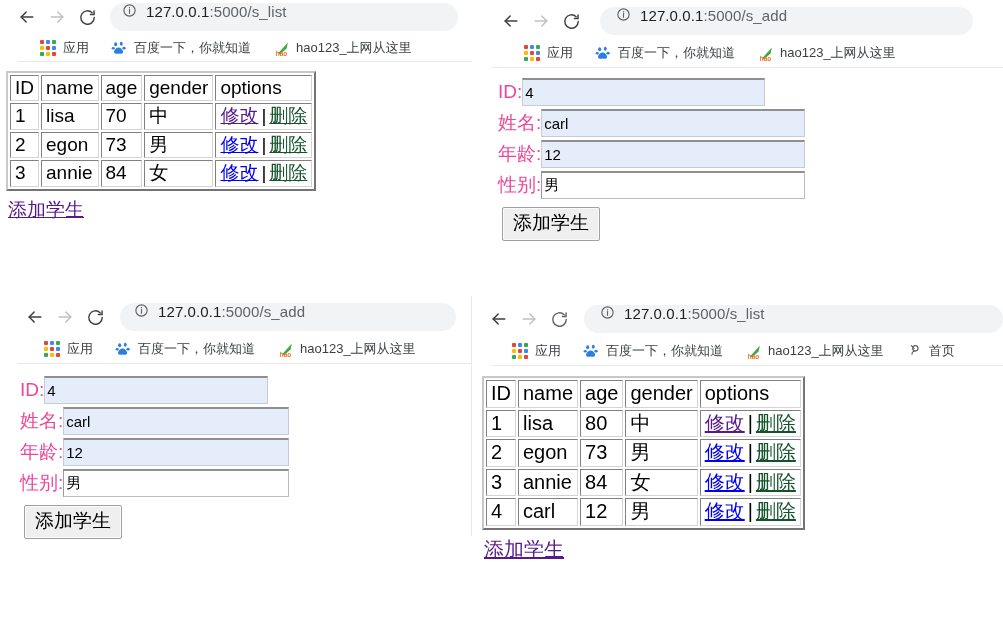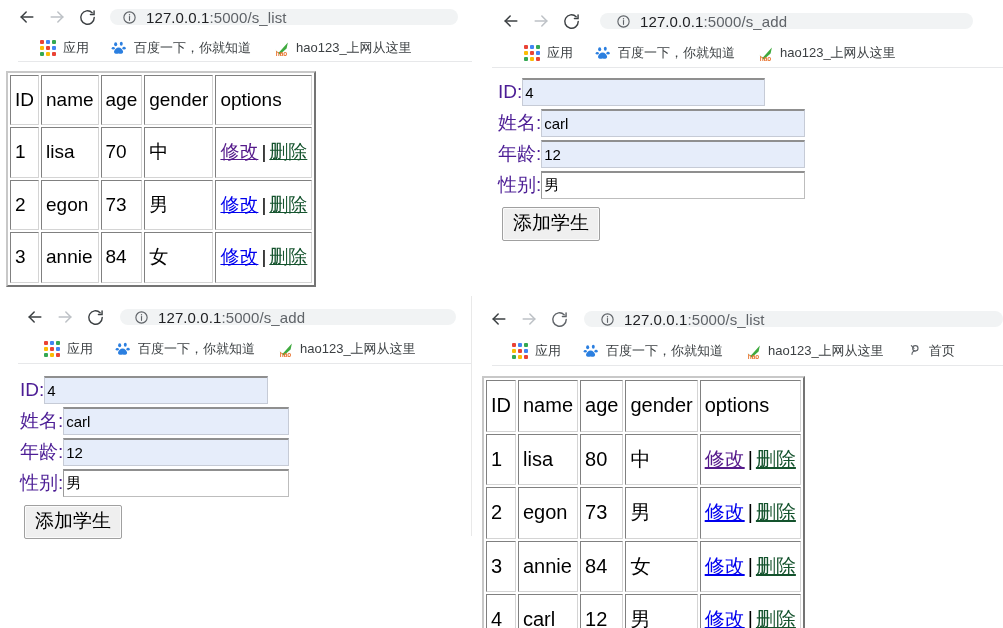--- a/index.html
+++ b/index.html
@@ -19,23 +19,23 @@
 
   .nav-row { display:flex; align-items:center; height:34px; padding-left:12px; }
   .nav-btn {
     width:30px; height:30px; display:flex; align-items:center; justify-content:center;
     color:#5f6368; flex:0 0 auto;
   }
   .nav-btn svg { display:block; }
   .nav-btn.disabled { color:#bdc1c6; }
 
   .omnibox {
-    flex:1 1 auto; height:16px; margin-left:8px; margin-right:14px;
+    flex:1 1 auto; height:28px; margin-left:8px; margin-right:14px;
     background:#f1f3f4; border-radius:14px;
-    display:flex; align-items:center; padding:0 12px;
+    display:flex; align-items:flex-start; padding:0 12px;
     min-width:0;
   }
   .omni-info { flex:0 0 auto; margin-right:9px; color:#5f6368; display:flex; align-items:center; }
   .omni-url {
     font-size:15px; color:#5f6368; white-space:nowrap; overflow:hidden;
     letter-spacing:0.1px;
   }
   .omni-url .host { color:#202124; }
   .omni-url .rest { color:#5f6368; }
 
@@ -60,41 +60,41 @@
   table.stu {
     border-collapse: separate;
     border-spacing: 2px;
     border: 2px outset #c8c8c8;
     background: #ffffff;
     font-size: 19px;
     color:#000;
   }
   table.stu td, table.stu th {
     border: 1px inset #d4d4d4;
-    padding: 13px 4px;
+    padding: 1px 4px;
     font-weight: normal;
     text-align: left;
     white-space: nowrap;
     line-height: 1.18;
   }
   table.stu a { text-decoration: underline; }
   a.l-edit { color:#551a8b; }
   a.l-edit-b { color:#0000ee; }
   a.l-del { color:#14532d; }
   .sep { color:#000; padding:0 3px; }
 
   a.addlink {
     display:inline-block; margin-top:6px; margin-left:2px;
     font-size:19px; color:#551a8b; text-decoration:underline;
   }
 
   
   .form-wrap { font-size:19px; color:#000; }
   .frow { display:flex; align-items:stretch; margin-bottom:3px; }
-  .flabel { flex:0 0 auto; line-height:28px; color:#4c1d95; }
+  .flabel { flex:0 0 auto; line-height:28px; color:#ec4899; }
   .finput {
     font-family:"Liberation Sans","DejaVu Sans",sans-serif;
     font-size:15px; color:#000;
     border:1px solid #bdbdbd;
     border-top:2px solid #8f8f8f;
     border-left:1px solid #9a9a9a;
     background:#ffffff;
     height:28px; line-height:26px;
     padding:0 2px;
     outline:none;

